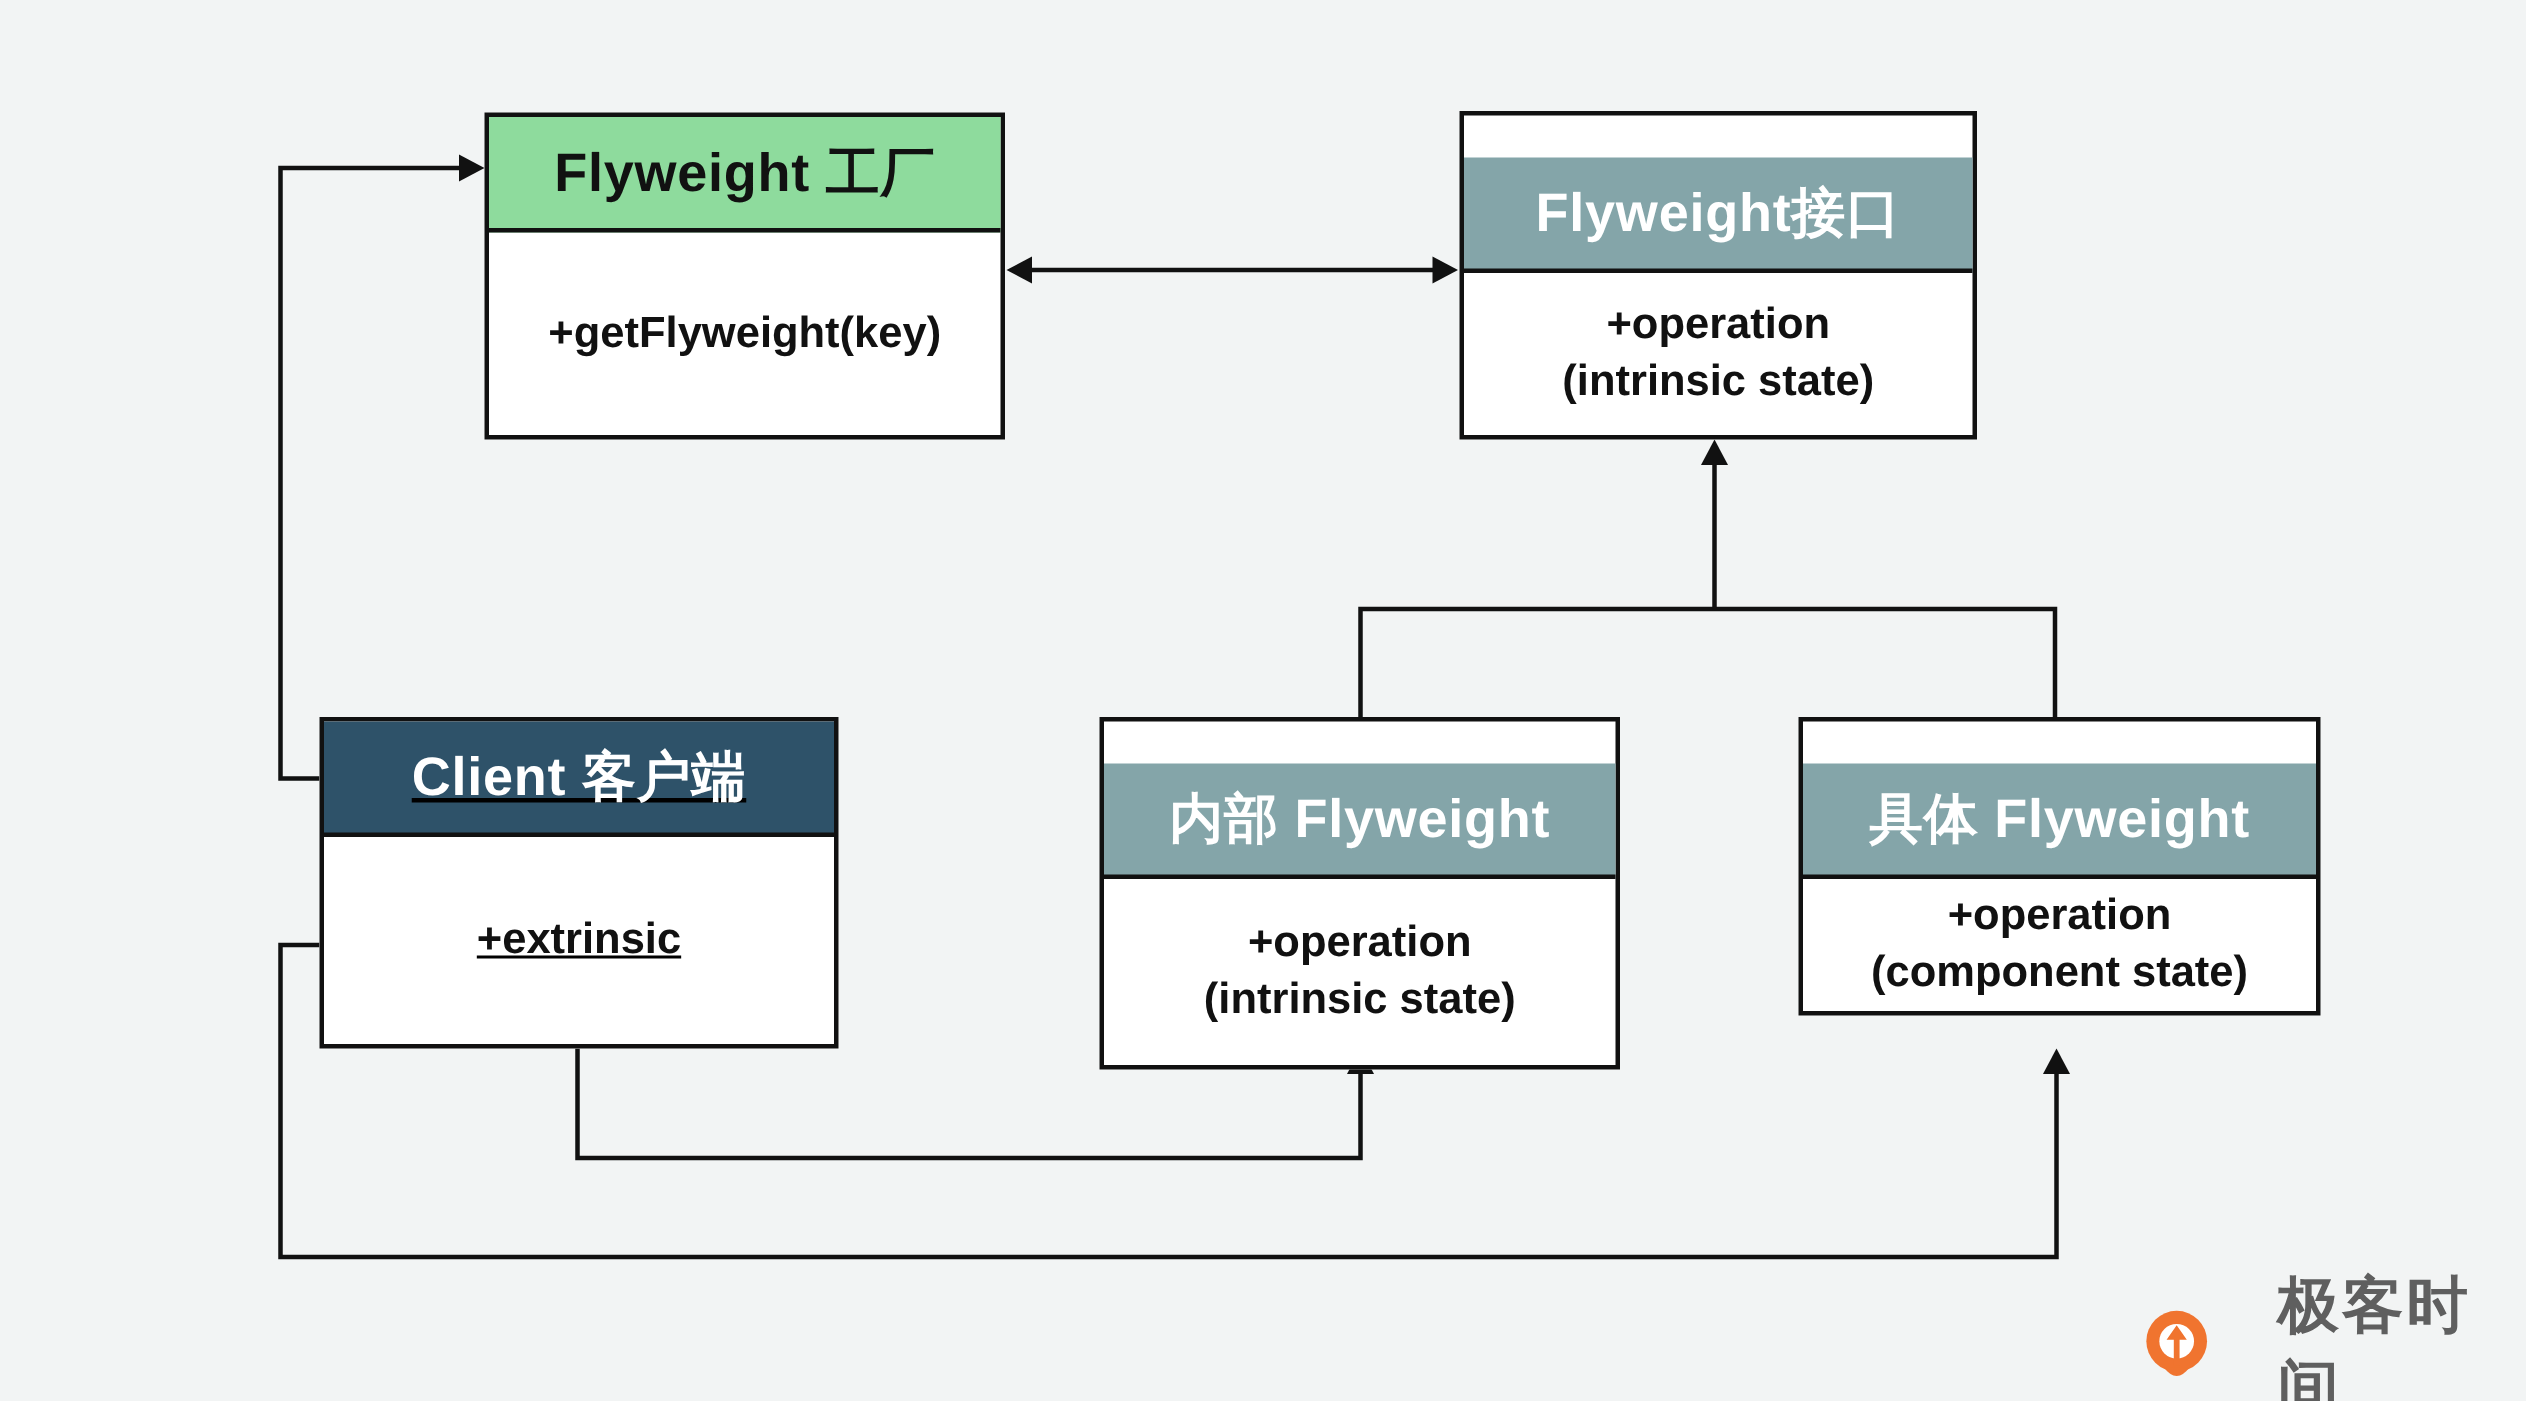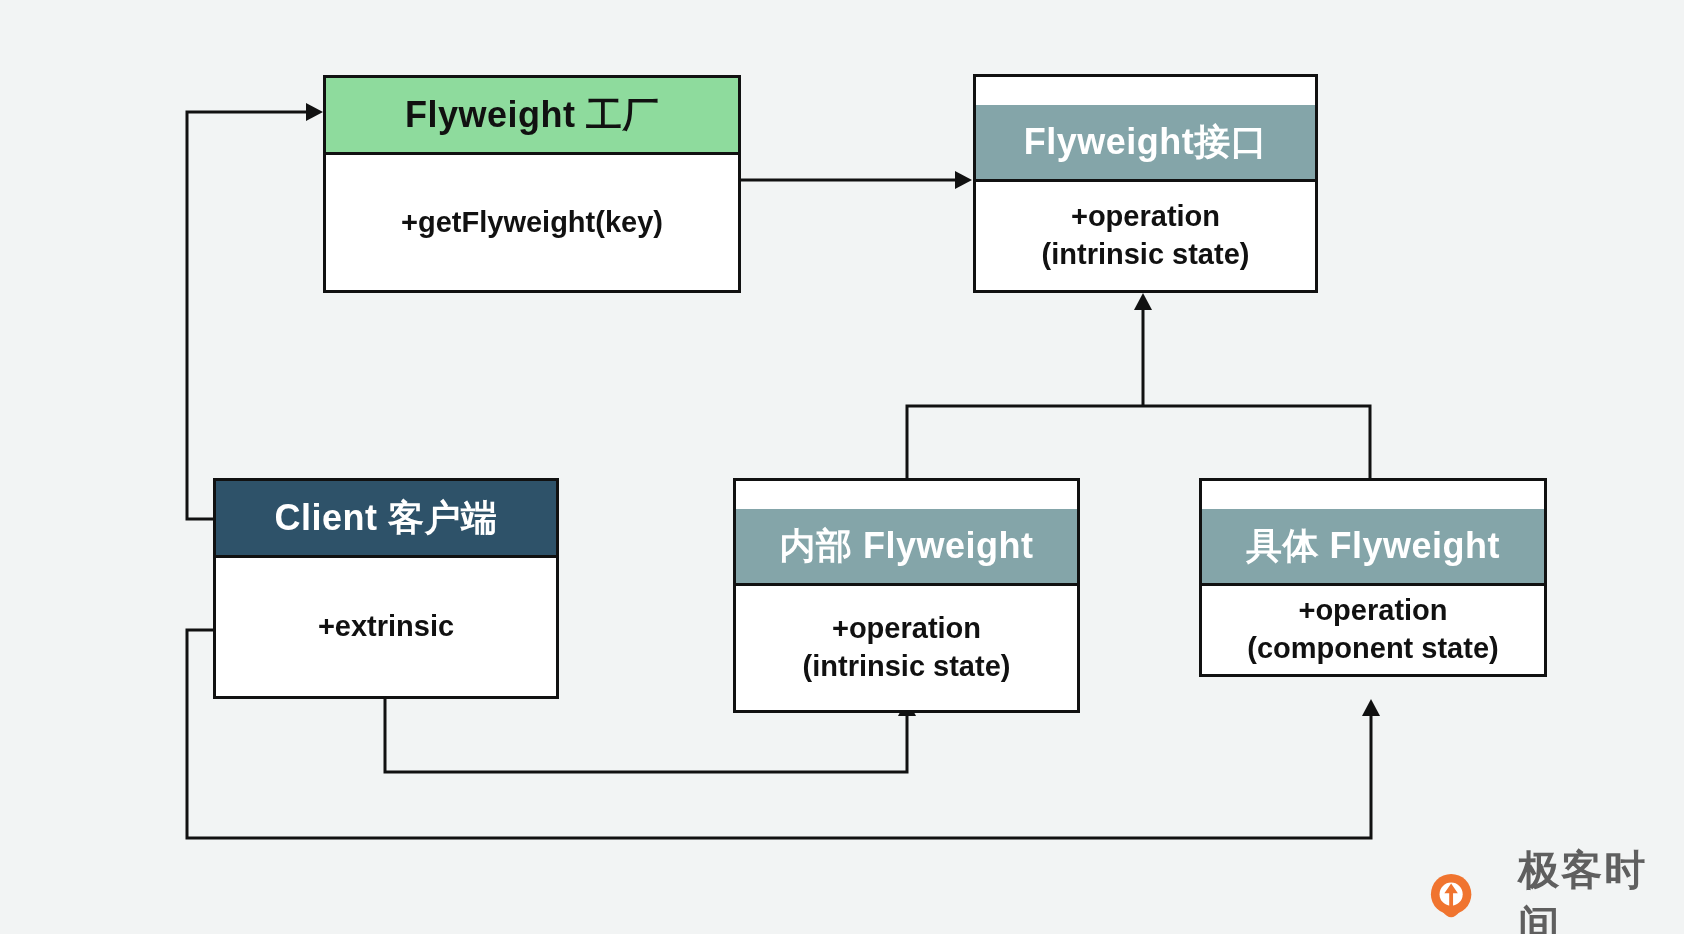--- a/index.html
+++ b/index.html
@@ -77,37 +77,37 @@
     <path d="M1143 406 V308"></path>
     <polygon points="1143,293 1134,310 1152,310"></polygon>
 
     <path d="M385 699 V772 H907 V714"></path>
     <polygon points="907,699 898,716 916,716"></polygon>
 
     <path d="M213 630 H187 V838 H1371 V714"></path>
     <polygon points="1371,699 1362,716 1380,716"></polygon>
   </svg>
 
-  <div class="uml-box" style="left:323px;top:75px;width:418px;height:218px;">
+  <div class="uml-box" style="left:323px;top:75px;width:347px;height:218px;">
     <div class="uml-header green">Flyweight 工厂</div>
     <div class="uml-body">
       <span>+getFlyweight(key)</span>
       <span></span>
     </div>
   </div>
 
   <div class="uml-box" style="left:973px;top:74px;width:345px;height:219px;">
     <div class="uml-header teal">Flyweight接口</div>
     <div class="uml-body">
       <span>+operation</span>
       <span>(intrinsic state)</span>
     </div>
   </div>
 
-  <div class="uml-box" style="left:213px;top:478px;width:346px;height:221px;">
+  <div class="uml-box" style="left:213px;top:478px;width:346px;height:221px;text-decoration:underline;">
     <div class="uml-header dark">Client 客户端</div>
     <div class="uml-body">
       <span>+extrinsic</span>
       <span></span>
     </div>
   </div>
 
   <div class="uml-box" style="left:733px;top:478px;width:347px;height:235px;">
     <div class="uml-header teal">内部 Flyweight</div>
     <div class="uml-body">

